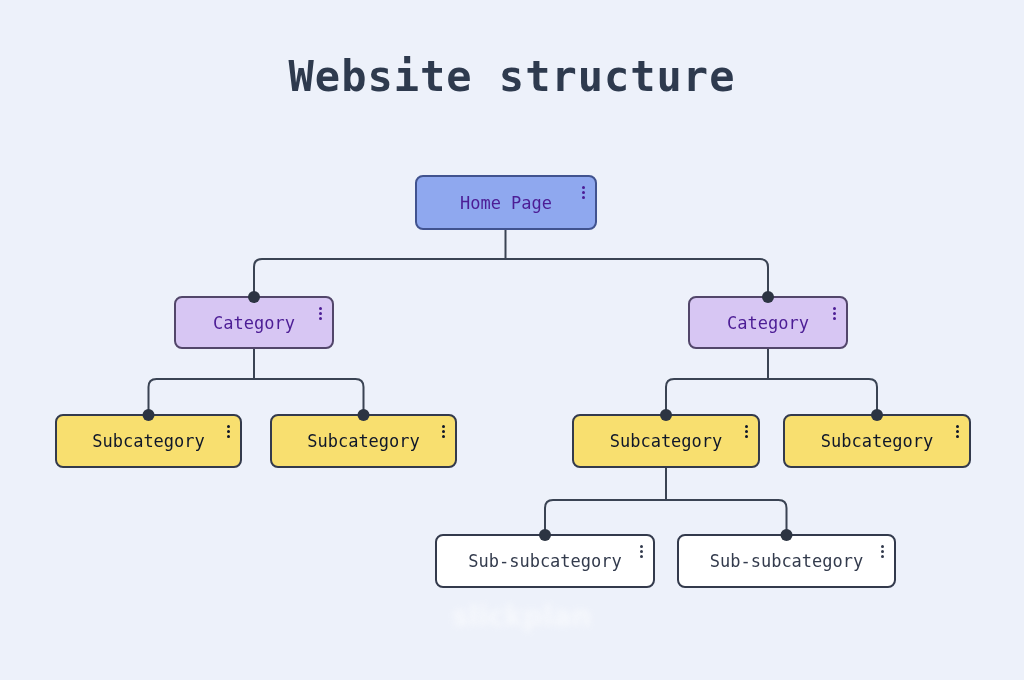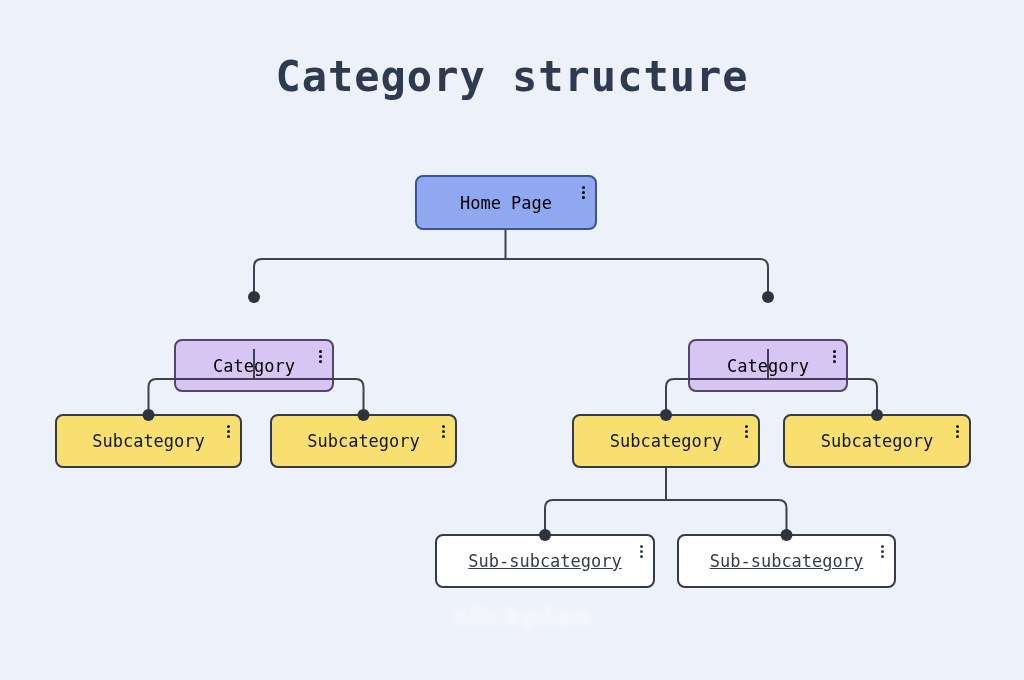--- a/index.html
+++ b/index.html
@@ -33,24 +33,24 @@
     border-radius: 8px;
     display: flex;
     align-items: center;
     justify-content: center;
     font-size: 17px;
     z-index: 1;
     cursor: pointer;
   }
   .node .label { pointer-events: none; }
 
-  .node.blue   { background: #8FA8EF; border-color: #41538F; color: #000000; }
-  .node.purple { background: #D7C6F3; border-color: #52466A; color: #000000; margin-top: 43px; }
+  .node.blue   { background: #8FA8EF; border-color: #41538F; color: #4c1d95; }
+  .node.purple { background: #D7C6F3; border-color: #52466A; color: #4c1d95; }
   .node.yellow { background: #F8DF6F; border-color: #333A4C; color: #0f172a; }
-  .node.white  { background: #FFFFFF; border-color: #333A4C; color: #333B4D; text-decoration: underline; }
+  .node.white  { background: #FFFFFF; border-color: #333A4C; color: #333B4D; }
 
   .kebab {
     position: absolute;
     top: 7px;
     right: 8px;
     display: flex;
     flex-direction: column;
     gap: 2px;
     padding: 2px;
   }
@@ -86,21 +86,21 @@
     filter: blur(3px);
     z-index: 0;
     font-family: "DejaVu Sans", "Liberation Sans", sans-serif;
   }
 </style>
 </head>
 <body>
 
 <div class="canvas">
 
-  <div class="page-title">Category structure</div>
+  <div class="page-title">Website structure</div>
 
   <div class="watermark">slickplan</div>
 
   <div class="node blue" style="left:415px; top:175px; width:182px; height:55px;">
     <span class="label">Home Page</span>
     <span class="kebab">
         <i></i>
         <i></i>
         <i></i>
       </span>

